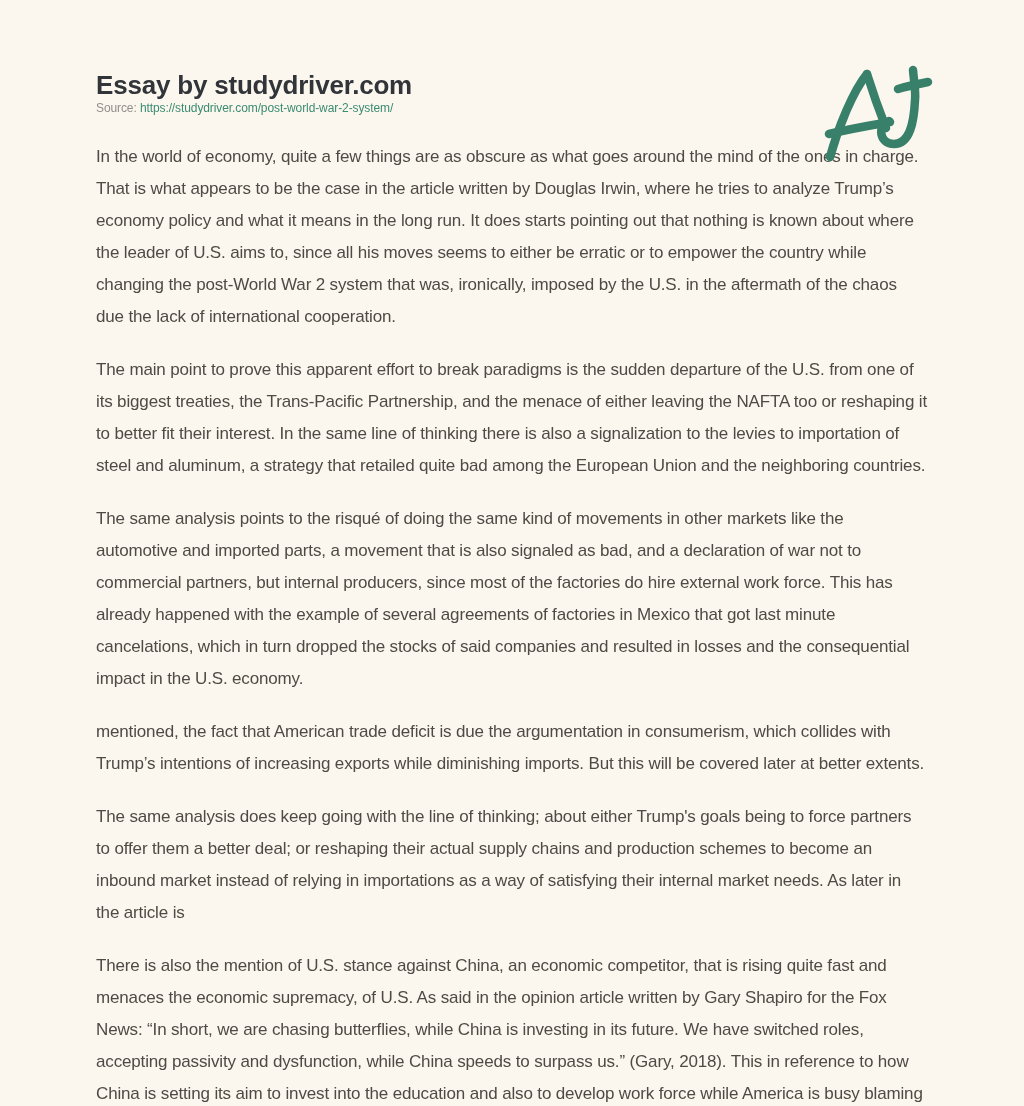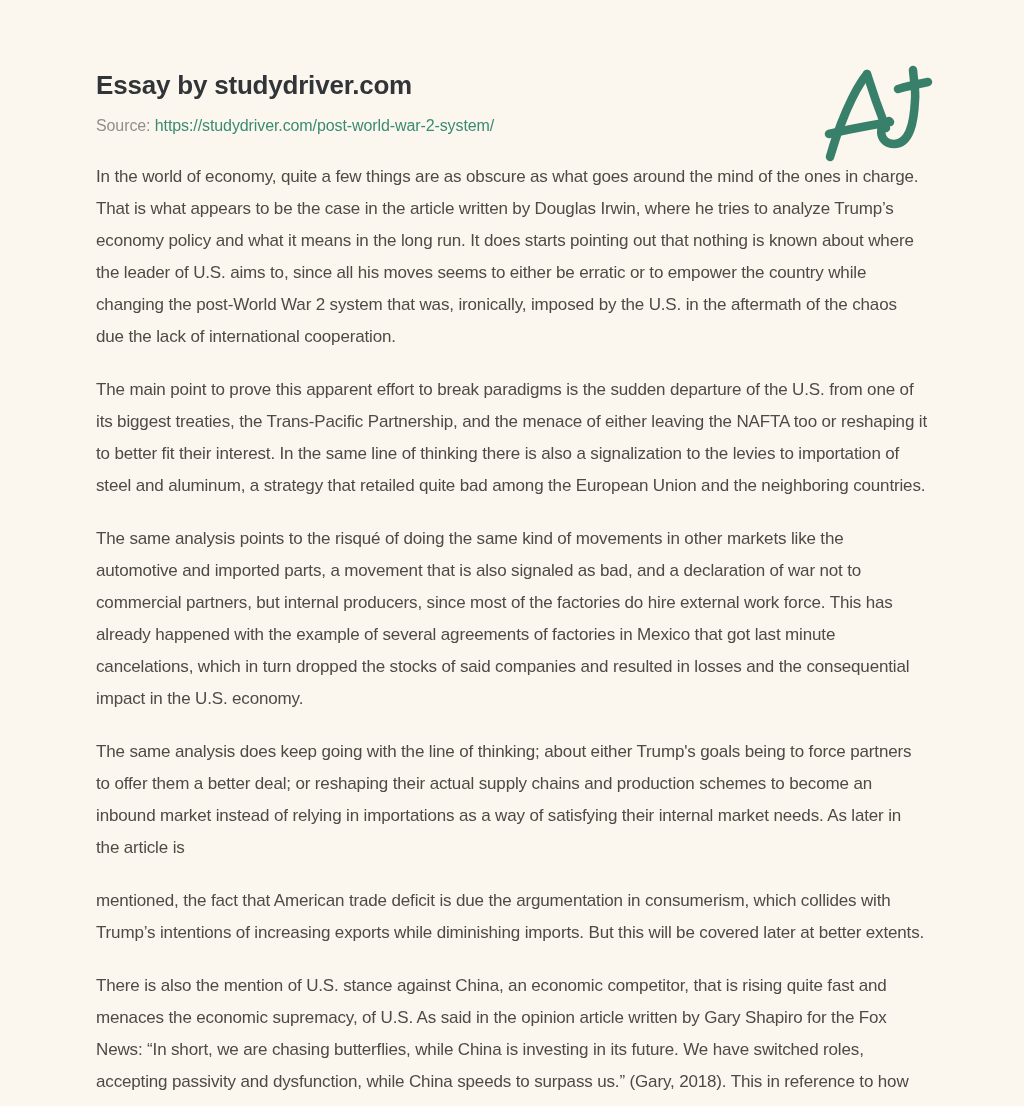--- a/index.html
+++ b/index.html
@@ -18,22 +18,22 @@
   .content {
     padding: 70px 96px 0 96px;
   }
   .doc-header-title {
     font-size: 26px;
     font-weight: 700;
     color: #313438;
     letter-spacing: -0.2px;
   }
   .source-line {
-    margin-top: 16px;
-    font-size: 16px;
+    margin-top: 0;
+    font-size: 12px;
     letter-spacing: -0.1px;
   }
   .source-label {
     color: #908f8b;
   }
   .source-link {
     color: #3a8b72;
     text-decoration: none;
   }
   .logo {
@@ -84,19 +84,19 @@
     <div class="source-line">
       <span class="source-label">Source:</span>
       <a class="source-link" href="#">https://studydriver.com/post-world-war-2-system/</a>
     </div>
 
 
     <div class="article-body">
       <p>In the world of economy, quite a few things are as obscure as what goes around the mind of the ones in charge. That is what appears to be the case in the article written by Douglas Irwin, where he tries to analyze Trump’s economy policy and what it means in the long run. It does starts pointing out that nothing is known about where the leader of U.S. aims to, since all his moves seems to either be erratic or to empower the country while changing the post-World War 2 system that was, ironically, imposed by the U.S. in the aftermath of the chaos due the lack of international cooperation.</p>
       <p>The main point to prove this apparent effort to break paradigms is the sudden departure of the U.S. from one of its biggest treaties, the Trans-Pacific Partnership, and the menace of either leaving the NAFTA too or reshaping it to better fit their interest. In the same line of thinking there is also a signalization to the levies to importation of steel and aluminum, a strategy that retailed quite bad among the European Union and the neighboring countries.</p>
       <p>The same analysis points to the risqué of doing the same kind of movements in other markets like the automotive and imported parts, a movement that is also signaled as bad, and a declaration of war not to commercial partners, but internal producers, since most of the factories do hire external work force. This has already happened with the example of several agreements of factories in Mexico that got last minute cancelations, which in turn dropped the stocks of said companies and resulted in losses and the consequential impact in the U.S. economy.</p>
+      <p>mentioned, the fact that American trade deficit is due the argumentation in consumerism, which collides with Trump’s intentions of increasing exports while diminishing imports. But this will be covered later at better extents.</p>
       <p>The same analysis does keep going with the line of thinking; about either Trump's goals being to force partners to offer them a better deal; or reshaping their actual supply chains and production schemes to become an inbound market instead of relying in importations as a way of satisfying their internal market needs. As later in the article is</p>
-      <p>mentioned, the fact that American trade deficit is due the argumentation in consumerism, which collides with Trump’s intentions of increasing exports while diminishing imports. But this will be covered later at better extents.</p>
       <p>There is also the mention of U.S. stance against China, an economic competitor, that is rising quite fast and menaces the economic supremacy, of U.S. As said in the opinion article written by Gary Shapiro for the Fox News: “In short, we are chasing butterflies, while China is investing in its future. We have switched roles, accepting passivity and dysfunction, while China speeds to surpass us.” (Gary, 2018). This in reference to how China is setting its aim to invest into the education and also to develop work force while America is busy blaming the others for their own inner failure due to their inability to cope with consumerism.</p>
     </div>
 
   </div>
 </div>
 
 </body></html>

